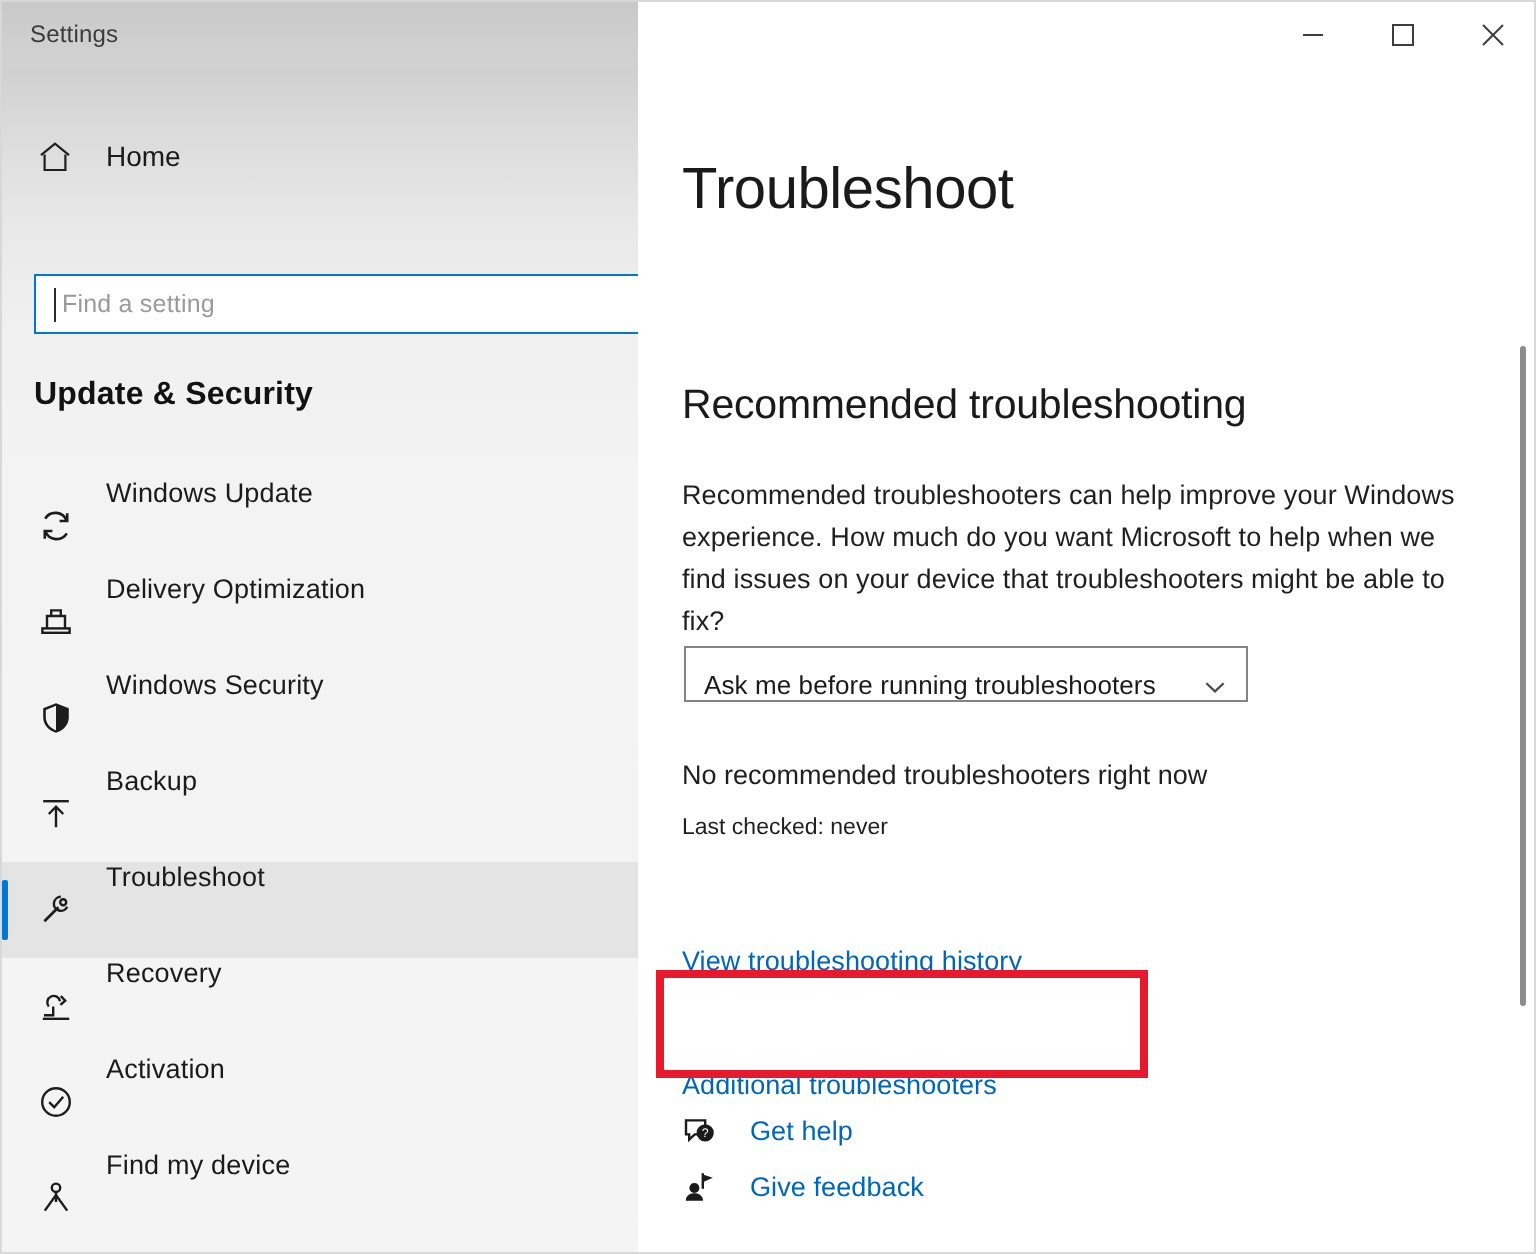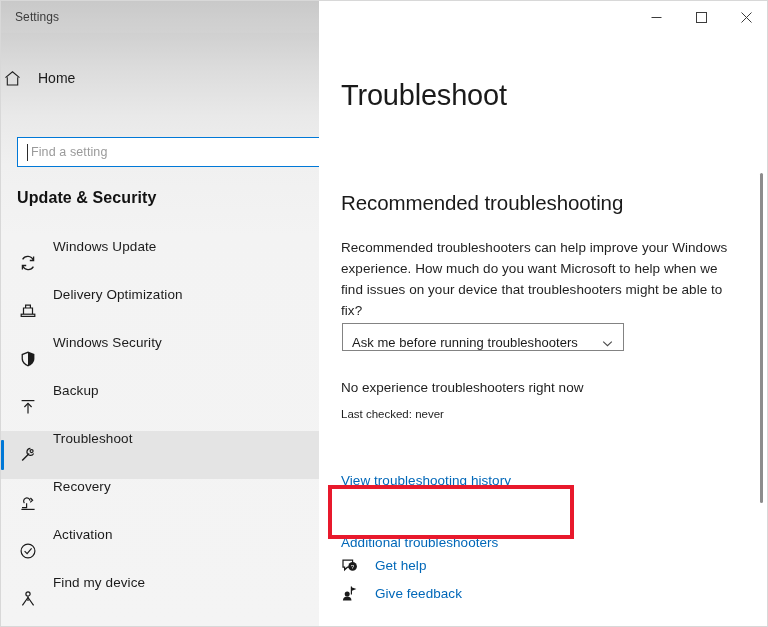--- a/index.html
+++ b/index.html
@@ -76,21 +76,21 @@
     background: linear-gradient(to bottom, #d0d0d0 0%, #dcdcdc 6%, #e9e9e9 14%, #f0f0f0 22%, #f3f3f3 34%, #f4f4f4 100%);
     overflow: hidden;
   }
   .home-row {
     position: absolute;
     left: 0; top: 28px;
     width: 318px;
     height: 34px;
     display: flex;
     align-items: center;
-    padding-left: 3px;
+    padding-left: 18px;
     box-sizing: border-box;
   }
   .home-row .ic { width: 30px; display: flex; align-items: center; color: #1f1f1f; }
   .home-row .lbl { font-size: 14px; color: #1b1b1b; margin-left: 4px; }
 
   .searchbox {
     position: absolute;
     left: 16px;
     top: 104px;
     width: 336px;
@@ -497,21 +497,21 @@
 
     <div class="dropdown">
       <span class="dval">Ask me before running troubleshooters</span>
       <span class="chev">
         <svg width="13" height="13" viewBox="0 0 13 13">
             <path d="M2.2 4.6 L6.5 8.7 L10.8 4.6" fill="none" stroke="currentColor" stroke-width="1.1"></path>
           </svg>
       </span>
     </div>
 
-    <div class="status-main">No experience troubleshooters right now</div>
+    <div class="status-main">No recommended troubleshooters right now</div>
     <div class="status-sub">Last checked: never</div>
 
     <a class="link link-history" href="#">View troubleshooting history</a>
 
     <a class="link link-additional" href="#">Additional troubleshooters</a>
 
     <div class="redbox"></div>
 
     <div class="footlinks">
       <div class="footlink">

